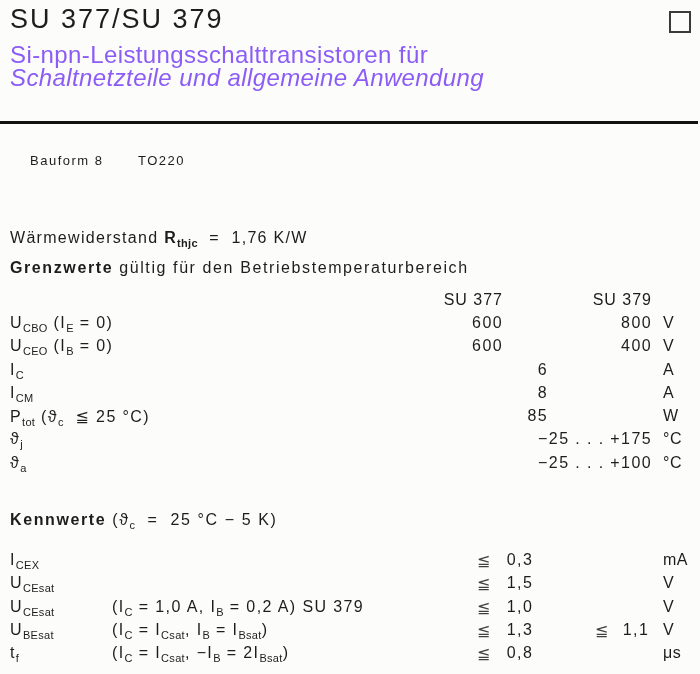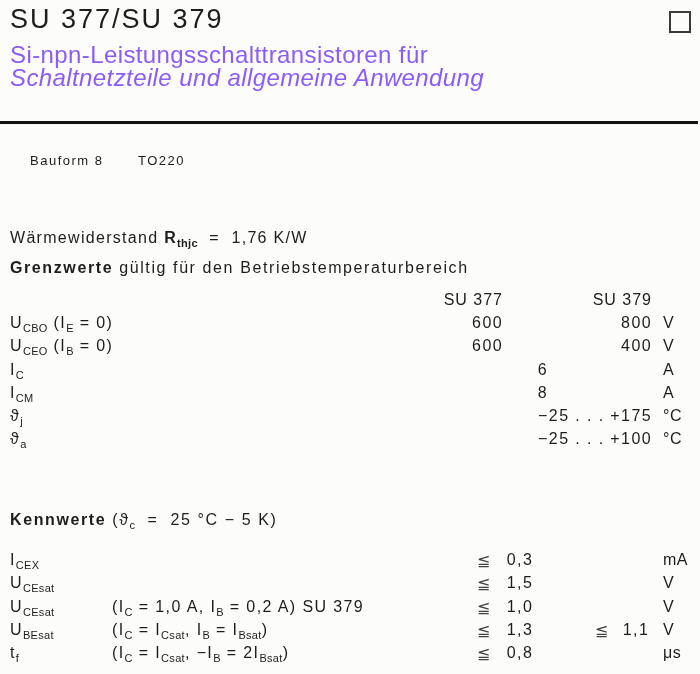--- a/index.html
+++ b/index.html
@@ -115,20 +115,27 @@
     </div>
 
     <div class="gw-row">
       <span class="gw-label rich"><span>I</span><sub>CM</sub></span>
       <span class="c377"></span>
       <span class="cshared">8</span>
       <span class="c379"></span>
       <span class="unit">A</span>
     </div>
 
+    <div class="gw-row">
+      <span class="gw-label rich"><span>P</span><sub>tot</sub><span> (ϑ</span><sub>c</sub><span>  ≦ 25 °C)</span></span>
+      <span class="c377"></span>
+      <span class="cshared">85</span>
+      <span class="c379"></span>
+      <span class="unit">W</span>
+    </div>
 
     <div class="gw-row">
       <span class="gw-label rich"><span>ϑ</span><sub>j</sub></span>
       <span class="c377"></span>
       <span class="cshared"></span>
       <span class="c379">−25 . . . +175</span>
       <span class="unit">°C</span>
     </div>
 
     <div class="gw-row">

